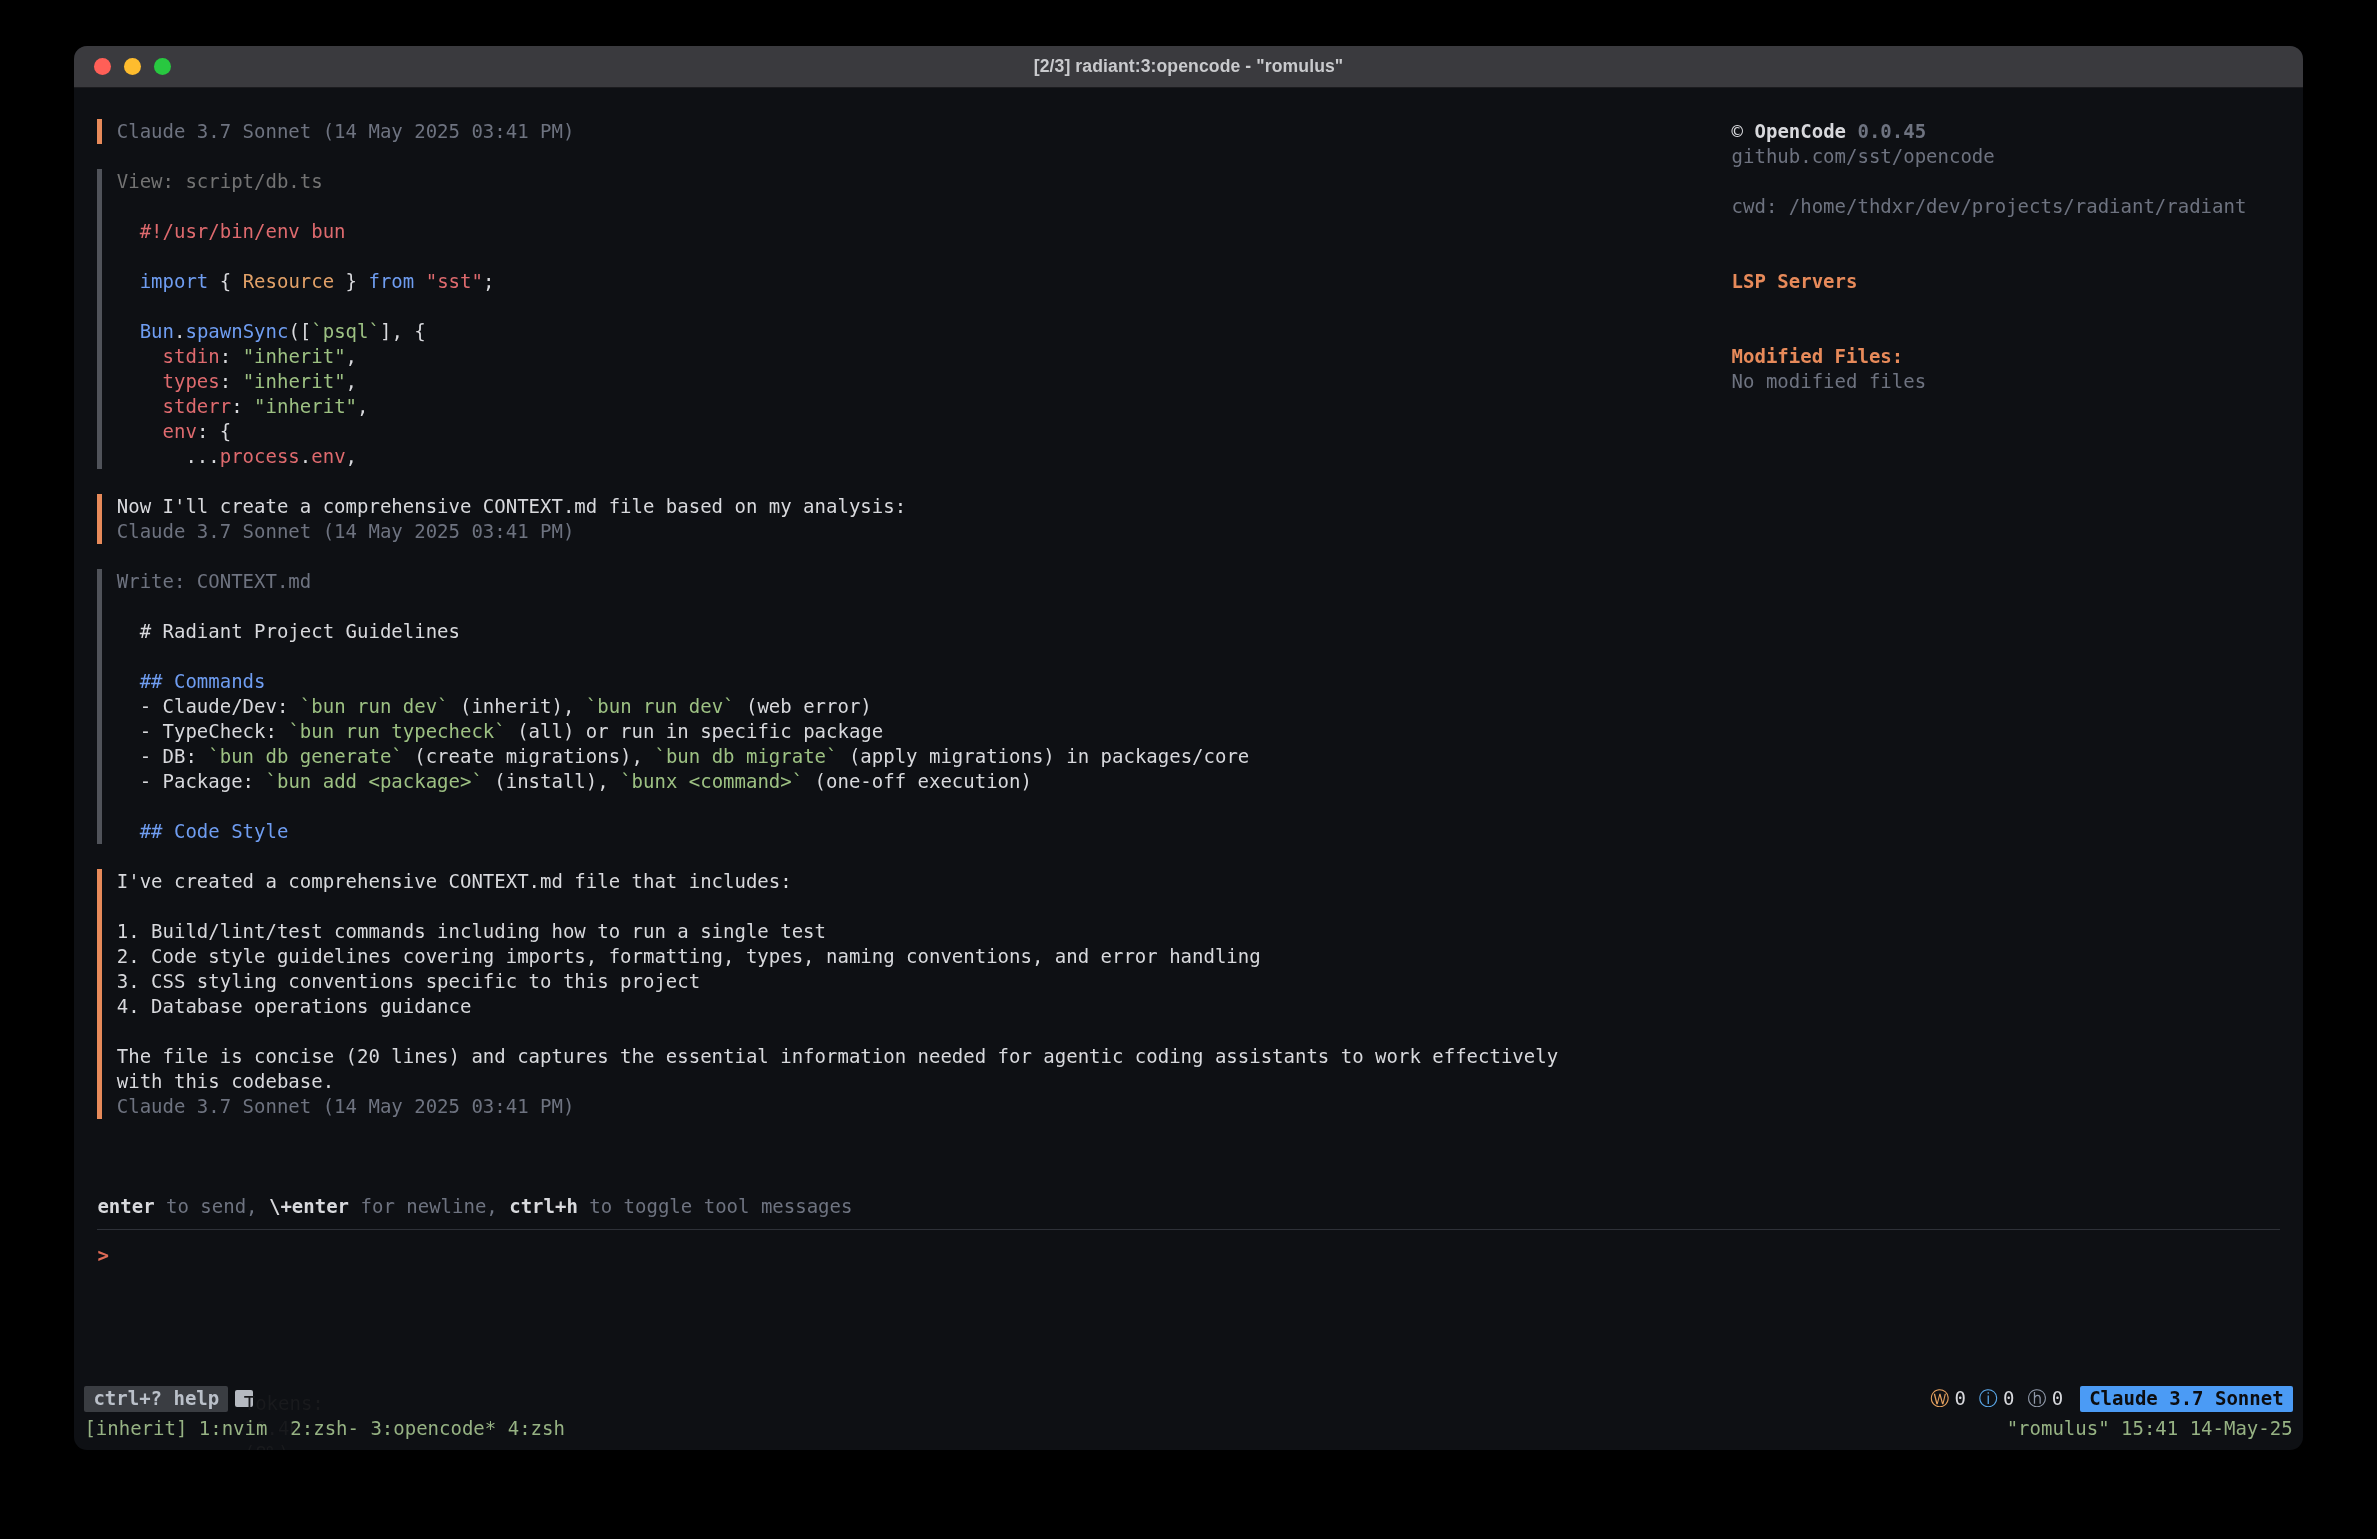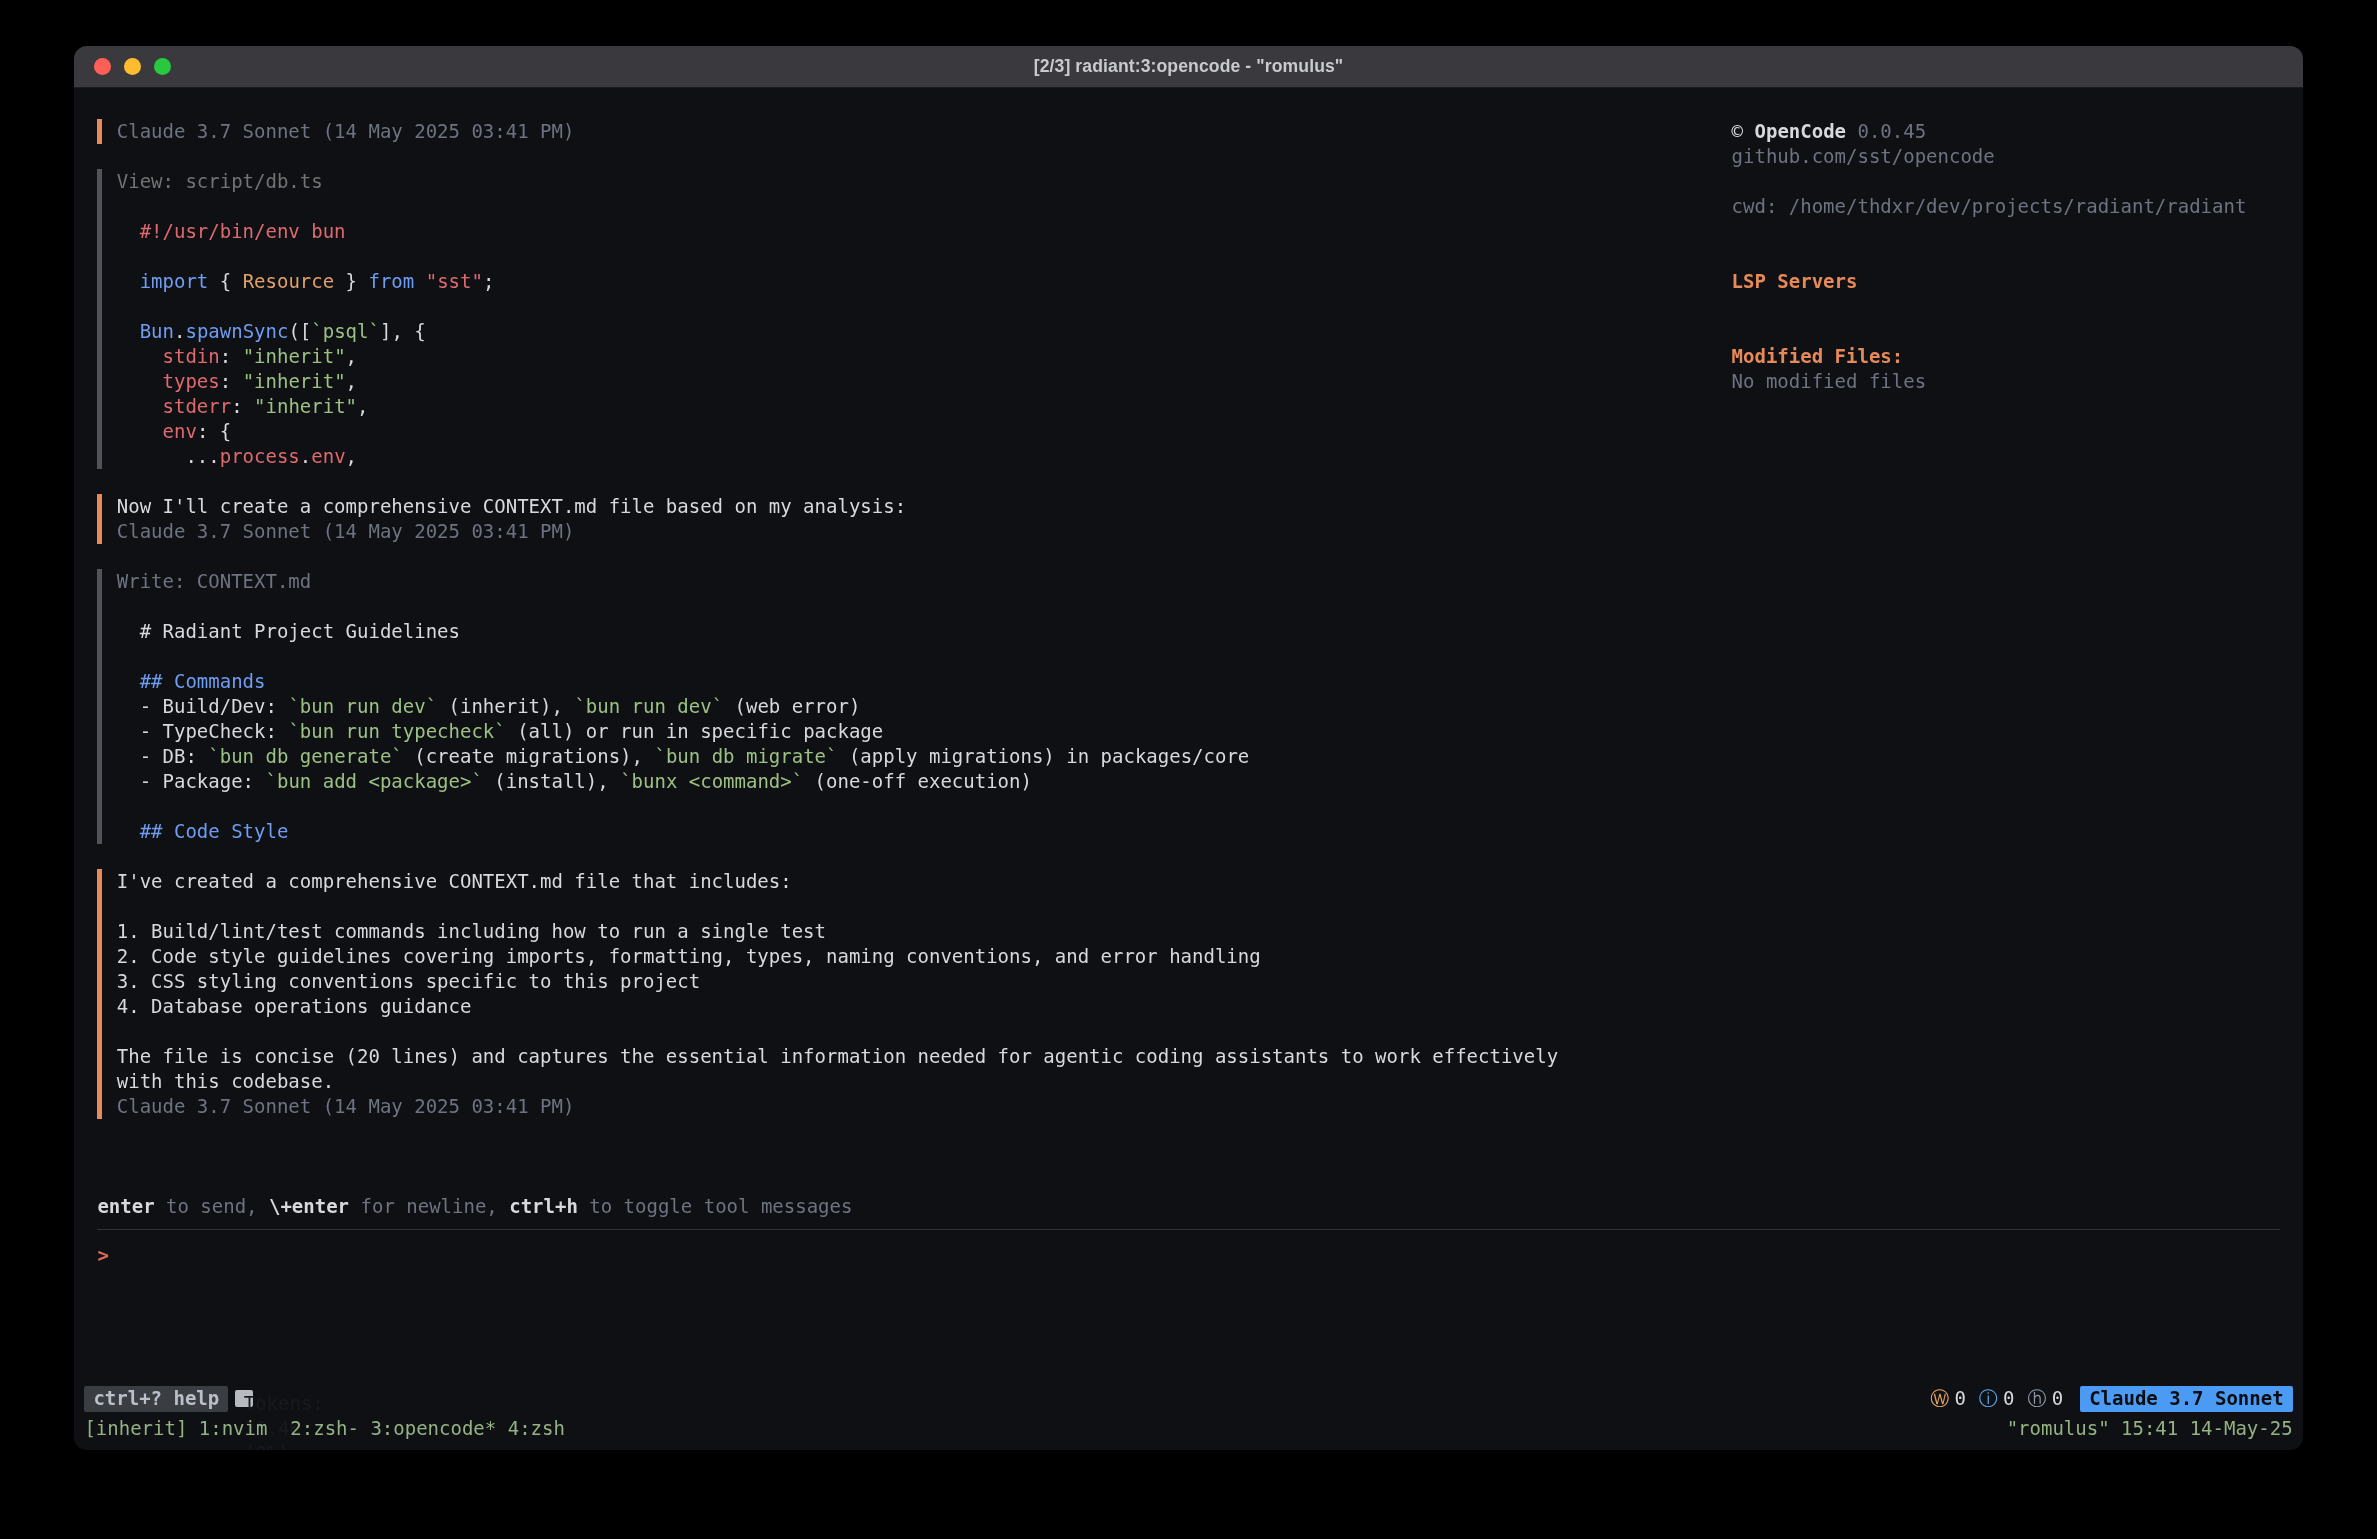--- a/index.html
+++ b/index.html
@@ -99,42 +99,42 @@
             <div class="block orange">
               <div class="line"><span style="color: rgb(216, 217, 221);">Now I'll create a comprehensive CONTEXT.md file based on my analysis:</span></div>
               <div class="line"><span style="color: rgb(110, 115, 128);">Claude 3.7 Sonnet (14 May 2025 03:41 PM)</span></div>
             </div>
             <div class="block">
               <div class="line"><span style="color: rgb(110, 115, 128);">Write: CONTEXT.md</span></div>
               <div class="line">&nbsp;</div>
               <div class="line"><span style="color: rgb(216, 217, 221);">  # Radiant Project Guidelines</span></div>
               <div class="line">&nbsp;</div>
               <div class="line"><span style="color: rgb(111, 157, 241);">  ## Commands</span></div>
-              <div class="line"><span style="color: rgb(216, 217, 221);">  - Build/Dev: </span><span style="color: rgb(157, 193, 131);">`bun run dev`</span><span style="color: rgb(216, 217, 221);"> (inherit), </span><span style="color: rgb(157, 193, 131);">`bun run dev`</span><span style="color: rgb(216, 217, 221);"> (web error)</span></div>
+              <div class="line"><span style="color: rgb(216, 217, 221);">  - Claude/Dev: </span><span style="color: rgb(157, 193, 131);">`bun run dev`</span><span style="color: rgb(216, 217, 221);"> (inherit), </span><span style="color: rgb(157, 193, 131);">`bun run dev`</span><span style="color: rgb(216, 217, 221);"> (web error)</span></div>
               <div class="line"><span style="color: rgb(216, 217, 221);">  - TypeCheck: </span><span style="color: rgb(157, 193, 131);">`bun run typecheck`</span><span style="color: rgb(216, 217, 221);"> (all) or run in specific package</span></div>
               <div class="line"><span style="color: rgb(216, 217, 221);">  - DB: </span><span style="color: rgb(157, 193, 131);">`bun db generate`</span><span style="color: rgb(216, 217, 221);"> (create migrations), </span><span style="color: rgb(157, 193, 131);">`bun db migrate`</span><span style="color: rgb(216, 217, 221);"> (apply migrations) in packages/core</span></div>
               <div class="line"><span style="color: rgb(216, 217, 221);">  - Package: </span><span style="color: rgb(157, 193, 131);">`bun add &lt;package&gt;`</span><span style="color: rgb(216, 217, 221);"> (install), </span><span style="color: rgb(157, 193, 131);">`bunx &lt;command&gt;`</span><span style="color: rgb(216, 217, 221);"> (one-off execution)</span></div>
               <div class="line">&nbsp;</div>
               <div class="line"><span style="color: rgb(111, 157, 241);">  ## Code Style</span></div>
             </div>
             <div class="block orange">
               <div class="line"><span style="color: rgb(216, 217, 221);">I've created a comprehensive CONTEXT.md file that includes:</span></div>
               <div class="line">&nbsp;</div>
               <div class="line"><span style="color: rgb(216, 217, 221);">1. Build/lint/test commands including how to run a single test</span></div>
               <div class="line"><span style="color: rgb(216, 217, 221);">2. Code style guidelines covering imports, formatting, types, naming conventions, and error handling</span></div>
               <div class="line"><span style="color: rgb(216, 217, 221); text-align: right;">3. CSS styling conventions specific to this project</span></div>
               <div class="line"><span style="color: rgb(216, 217, 221);">4. Database operations guidance</span></div>
               <div class="line">&nbsp;</div>
               <div class="line"><span style="color: rgb(216, 217, 221);">The file is concise (20 lines) and captures the essential information needed for agentic coding assistants to work effectively</span></div>
               <div class="line"><span style="color: rgb(216, 217, 221);">with this codebase.</span></div>
               <div class="line"><span style="color: rgb(110, 115, 128);">Claude 3.7 Sonnet (14 May 2025 03:41 PM)</span></div>
             </div>
           </div>
         <div class="sidebar">
-            <div class="line"><span style="color: rgb(216, 217, 221);">© </span><span class="b" style="color: rgb(216, 217, 221);">OpenCode</span><span style="color: rgb(110, 115, 128);"> 0.0.45</span></div>
+            <div class="line"><span style="color: rgb(216, 217, 221);">© </span><span class="b" style="color: rgb(216, 217, 221);">OpenCode</span><span style="color: rgb(110, 115, 128); font-weight: bold;"> 0.0.45</span></div>
             <div class="line"><span style="color: rgb(110, 115, 128);">github.com/sst/opencode</span></div>
             <div class="line">&nbsp;</div>
             <div class="line"><span style="color: rgb(110, 115, 128);">cwd: /home/thdxr/dev/projects/radiant/radiant</span></div>
             <div class="line">&nbsp;</div>
             <div class="line">&nbsp;</div>
             <div class="line"><span class="b" style="color: rgb(231, 138, 90);">LSP Servers</span></div>
             <div class="line">&nbsp;</div>
             <div class="line">&nbsp;</div>
             <div class="line"><span class="b" style="color: rgb(231, 138, 90);">Modified Files:</span></div>
             <div class="line"><span style="color: rgb(110, 115, 128);">No modified files</span></div>

